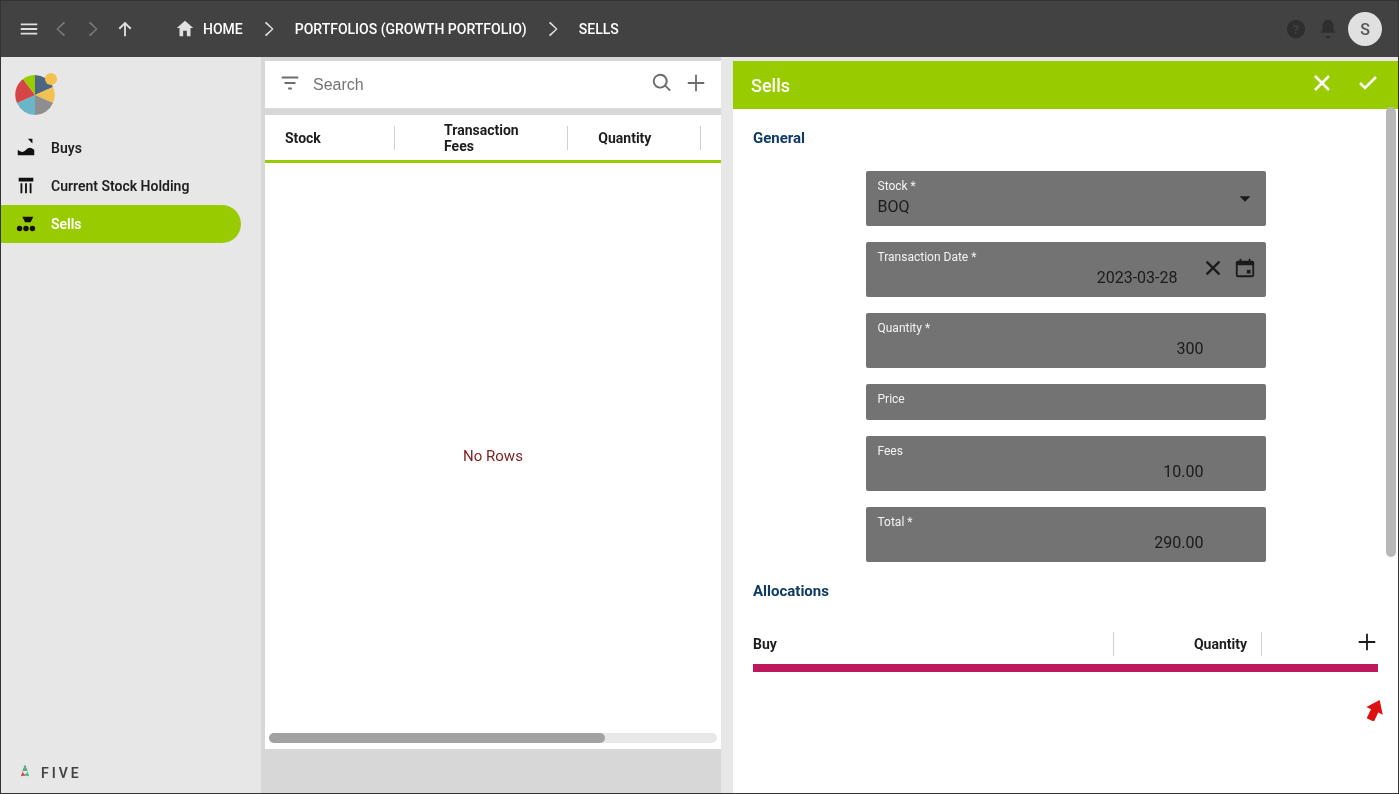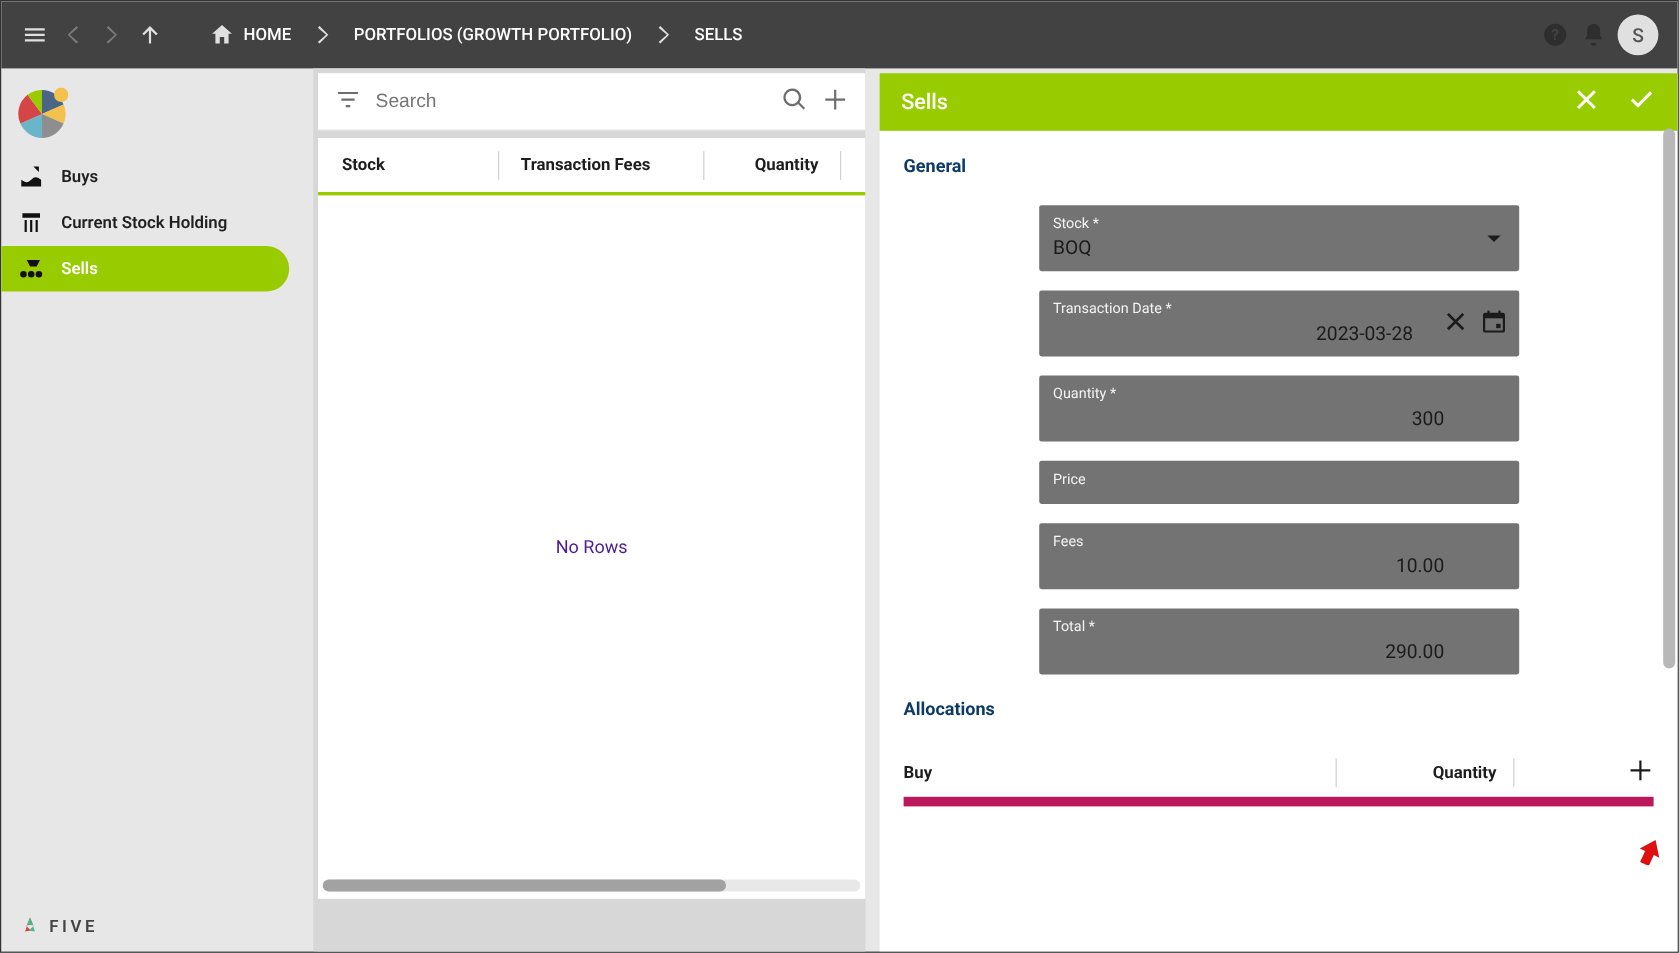--- a/index.html
+++ b/index.html
@@ -35,24 +35,24 @@
 .nav-item .nav-ico svg { fill:#111; width:22px; height:22px; }
 .nav-item.active { background:#99cc00; color:#fff; border-radius:0 20px 20px 0; width: 240px;}
 .nav-item.active .nav-ico svg { fill:#111; }
 .sidebar .grow { flex:1; }
 .brand { padding:10px 14px; display:flex; align-items:center; gap:6px; color:#444; font-weight:600; letter-spacing:3px; font-size:14px;}
 
 .listpane { width: 460px; background:#D7D7D7; padding:4px 0 0 4px; display:flex; flex-direction:column;}
 .searchbar { height:48px; background:#fff; margin:0 0 0 0; display:flex; align-items:center; padding:0 14px; gap:12px; border-bottom:1px solid #ddd;}
 .searchbar input { flex:1; border:none; outline:none; font-size:16px; color:#555;}
 .searchbar .sicon svg { fill:#6d6d6d; width:22px; height:22px;}
-.table-head { background:#fff; height:48px; display:flex; align-items:center; padding:0 20px; border-bottom:3px solid #99cc00; margin-top:6px; position:relative;}
+.table-head { background:#fff; height:48px; display:flex; align-items:center; padding:0 20px; border-bottom:3px solid #99cc00; margin-top:6px; position:relative;gap:31px;}
 .col { font-weight:700; font-size:14px; color:#1d1d1d; }
 .divider { width:1px; height:24px; background:#d0d0d0; }
-.table-body { background:#fff; flex:1; display:flex; align-items:center; justify-content:center; color:#4c1d95; font-size:15px; position:relative;}
+.table-body { background:#fff; flex:1; display:flex; align-items:center; justify-content:center; color:#7f1d1d; font-size:15px; position:relative;}
 .hscroll { position:absolute; bottom:6px; left:4px; right:4px; height:10px; background:#e8e8e8; border-radius:5px;}
 .hscroll .thumb { position:absolute; left:0; width:75%; height:100%; background:#A2A2A2; border-radius:5px;}
 .listfoot { height:44px; background:#D7D7D7; }
 
 .detail { flex:1; background:#fff; margin:4px 0 0 12px; display:flex; flex-direction:column; position:relative;}
 .detail-head { height:48px; background:#99cc00; display:flex; align-items:center; padding:0 18px; color:#fff; font-size:18px; font-weight:500;}
 .detail-head .dh-right { margin-left:auto; display:flex; gap:22px;}
 .detail-head .dh-right svg { fill:#fff; width:24px; height:24px;}
 .detail-body { flex:1; overflow:auto; padding:20px; position:relative;}
 .detail-scroll { position:absolute; right:2px; top:46px; width:10px; height:450px; background:#B8B8B8; border-radius:5px;}

